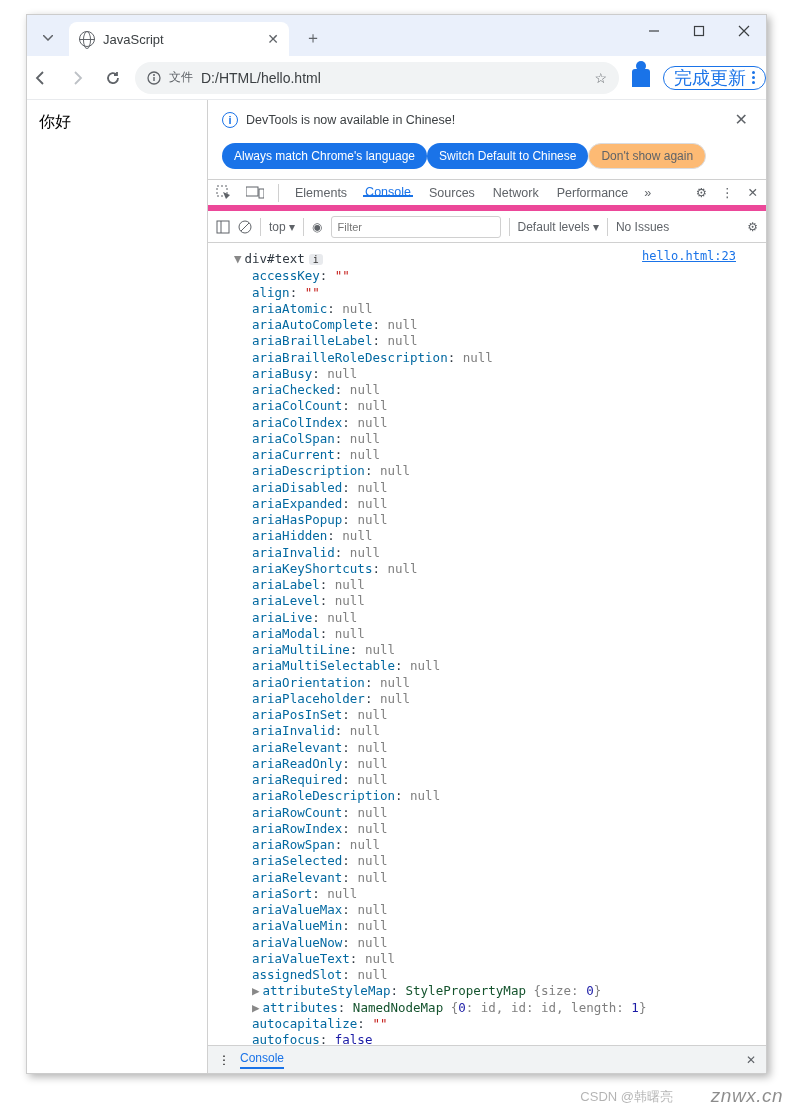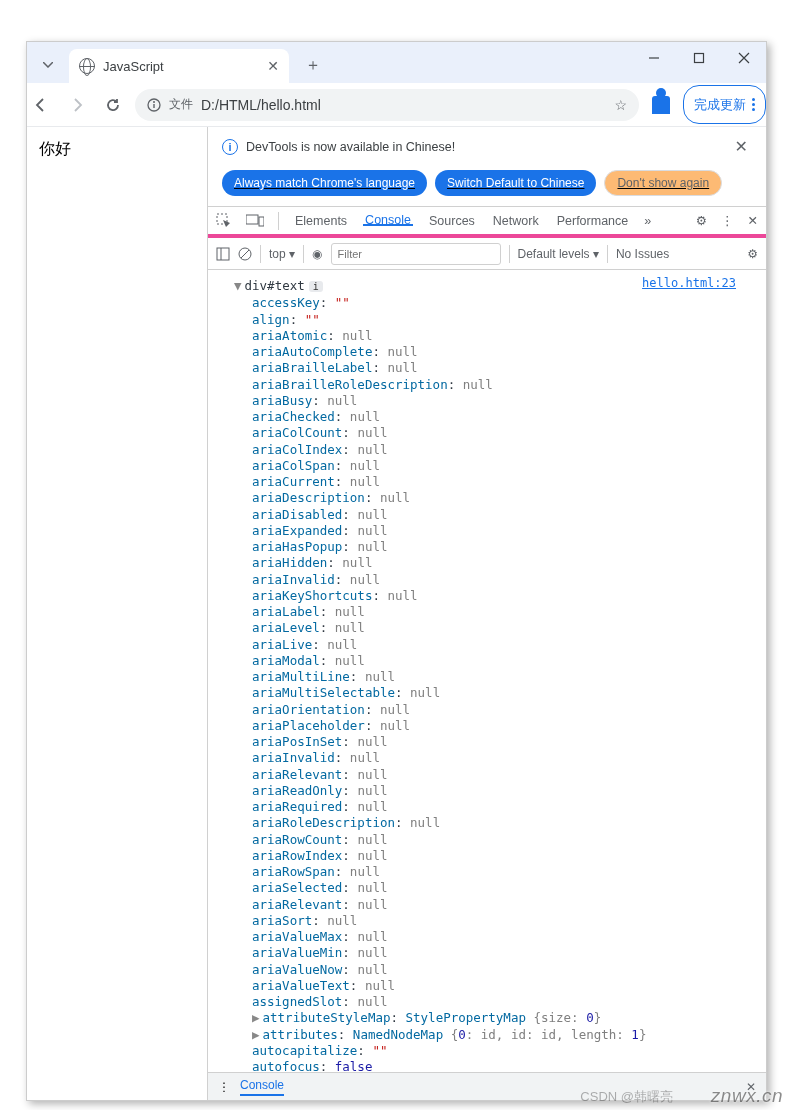--- a/index.html
+++ b/index.html
@@ -1,69 +1,69 @@
 <!DOCTYPE html>
 <html><head>
 <meta charset="utf-8">
 <style>
   * { box-sizing: border-box; margin: 0; padding: 0; }
   body { font-family: "Segoe UI", Arial, sans-serif; background: #fff; width: 793px; height: 1110px; overflow: hidden; position: relative; }
-  .window { position: absolute; left: 26px; top: 41px; width: 741px; height: 1060px; background: #fff; border: 1px solid #ccc; box-shadow: 3px 3px 8px rgba(0,0,0,0.3); display: flex; flex-direction: column; }
+  .window { position: absolute; left: 26px; top: 14px; width: 741px; height: 1060px; background: #fff; border: 1px solid #ccc; box-shadow: 3px 3px 8px rgba(0,0,0,0.3); display: flex; flex-direction: column; }
   .titlebar { height: 41px; background: #eaf0fb; display: flex; align-items: flex-end; }
   .tab-dropdown { width: 30px; height: 30px; display: flex; align-items: center; justify-content: center; margin: 0 6px 3px 6px; color: #5f6368; }
   .tab { background: #fff; border-radius: 8px 8px 0 0; height: 34px; display: flex; align-items: center; padding: 0 10px; gap: 8px; width: 220px; margin-bottom: 0; }
   .tab .globe { width: 16px; height: 16px; border: 1.5px solid #5f6368; border-radius: 50%; position: relative; }
   .tab .globe::before { content: ""; position: absolute; left: 50%; top: -1.5px; width: 6px; height: 16px; border: 1.5px solid #5f6368; border-radius: 50%; transform: translateX(-50%); }
   .tab .globe::after { content: ""; position: absolute; top: 50%; left: -1.5px; width: 16px; height: 0; border-top: 1.5px solid #5f6368; }
   .tab-title { font-size: 13px; color: #3c4043; flex: 1; }
   .tab-close { color: #5f6368; font-size: 14px; cursor: pointer; }
   .new-tab { width: 28px; height: 28px; display: flex; align-items: center; justify-content: center; color: #5f6368; margin-left: 10px; margin-bottom: 4px; font-size: 16px; }
   .winctl { margin-left: auto; display: flex; align-self: flex-start; height: 32px; }
   .winbtn { width: 45px; display: flex; align-items: center; justify-content: center; color: #3c4043; }
   .navbar { height: 44px; border-bottom: 1px solid #e8eaed; display: flex; align-items: center; padding: 0 0; gap: 8px; }
   .navbtn { width: 28px; height: 28px; display: flex; align-items: center; justify-content: center; color: #5f6368; border-radius: 50%; }
   .addrbar { flex: 1; height: 32px; background: #f1f3f4; border-radius: 16px; display: flex; align-items: center; padding: 0 12px; gap: 8px; font-size: 14px; }
   .addr-label { color: #5f6368; font-size: 12px; }
   .addr-text { color: #3c4043; }
   .addr-star { margin-left: auto; color: #5f6368; }
   .profile { width: 28px; height: 28px; display: flex; align-items: center; justify-content: center; }
   .profile-icon { width: 18px; height: 18px; background: #1a73e8; border-radius: 3px 3px 0 0; position: relative; }
   .profile-icon::before { content: ""; position: absolute; top: -8px; left: 4px; width: 10px; height: 10px; background: #1a73e8; border-radius: 50%; }
-  .update-btn { border: 1.5px solid #1a73e8; border-radius: 16px; height: 39px; display: flex; align-items: center; padding: 0 10px; gap: 6px; color: #1a73e8; font-size: 13px; }
+  .update-btn { border: 1.5px solid #1a73e8; border-radius: 16px; height: 24px; display: flex; align-items: center; padding: 0 10px; gap: 6px; color: #1a73e8; font-size: 18px; }
   .dots { display: flex; flex-direction: column; gap: 2px; }
   .dots span { width: 3px; height: 3px; background: #1a73e8; border-radius: 50%; }
   .content { flex: 1; display: flex; overflow: hidden; }
   .page { width: 180px; padding: 12px; font-size: 16px; color: #000; }
   .devtools { flex: 1; display: flex; flex-direction: column; border-left: 1px solid #d0d0d0; background: #fff; overflow: hidden; }
   .infobar { padding: 10px 14px; display: flex; align-items: center; gap: 8px; position: relative; }
   .info-icon { width: 16px; height: 16px; border: 1.5px solid #1a73e8; border-radius: 50%; color: #1a73e8; font-size: 11px; display: flex; align-items: center; justify-content: center; font-weight: bold; flex-shrink: 0; }
   .info-text { font-size: 12.5px; color: #3c4043; }
   .info-close { margin-left: auto; color: #5f6368; font-size: 16px; padding: 0 4px; }
-  .infobar-btns { padding: 4px 14px 10px; display: flex; gap: 8px; text-decoration: underline; }
+  .infobar-btns { padding: 4px 14px 10px; display: flex; gap: 0; }
   .pill-btn { border-radius: 14px; padding: 5px 12px; font-size: 12px; border: none; }
   .pill-primary { background: #1a73e8; color: #fff; }
   .pill-outline { background: #fdba74; border: 1px solid #dadce0; color: #5f6368; }
-  .dt-tabs { height: 32px; border-top: 1px solid #d0d0d0; border-bottom: 4px solid #ec4899; display: flex; align-items: center; padding: 8px 8px; gap: 14px; font-size: 12.5px; color: #5f6368; }
+  .dt-tabs { height: 32px; border-top: 1px solid #d0d0d0; border-bottom: 6px solid #ec4899; display: flex; align-items: center; padding: 8px 8px; gap: 14px; font-size: 12.5px; color: #5f6368; }
   .dt-tab { padding: 0 2px; height: 100%; display: flex; align-items: center; }
   .dt-tab.active { color: #1a73e8; border-bottom: 2px solid #1a73e8; }
   .dt-tabs .spacer { flex: 1; }
   .dt-toolbar { height: 32px; border-bottom: 1px solid #d0d0d0; display: flex; align-items: center; padding: 0 8px; gap: 8px; font-size: 12px; color: #5f6368; }
   .filter-input { flex-shrink: 0; width: 170px; height: 22px; border: 1px solid #d0d0d0; border-radius: 3px; padding: 0 6px; font-size: 11px; }
   .dt-toolbar .sep { width: 1px; height: 18px; background: #d0d0d0; }
   .console { flex: 1; overflow-y: auto; padding: 8px 10px 8px 26px; font-family: Menlo, Consolas, monospace; font-size: 12.5px; line-height: 1.3; position: relative; }
   .console-link { position: absolute; right: 30px; top: 6px; color: #1a73e8; text-decoration: underline; font-size: 12px; }
   .obj-header { color: #303942; margin-bottom: 1px; }
   .obj-header .tri { color: #888; margin-right: 3px; }
   .obj-header .info-i { background: #e8eaed; color: #333; border-radius: 3px; padding: 0 4px; font-size: 10px; margin-left: 4px; }
   .prop { padding-left: 18px; white-space: nowrap; }
   .prop-key { color: #0369a1; }
   .prop-sep { color: #303942; }
   .prop-str { color: #c41a16; }
   .prop-null { color: #808080; }
-  .prop-obj { color: #0369a1; }
+  .prop-obj { color: #14532d; }
   .prop-keyword { color: #1a1aa6; }
   .prop-num { color: #1a1aa6; }
   .tri-r { color: #888; margin-right: 3px; }
   .drawer { height: 28px; border-top: 1px solid #d0d0d0; background: #f1f3f4; display: flex; align-items: center; padding: 0 10px; font-size: 12px; gap: 10px; }
   .drawer-tab { color: #1a73e8; border-bottom: 2px solid #1a73e8; padding-bottom: 2px; }
   .drawer-close { margin-left: auto; color: #5f6368; }
   .watermark { position: absolute; right: 10px; bottom: 3px; color: rgba(0,0,0,0.45); font-size: 19px; font-style: italic; letter-spacing: 0.5px; text-shadow: 0 0 3px #fff; }
   .watermark2 { position: absolute; right: 120px; bottom: 4px; color: rgba(0,0,0,0.3); font-size: 13px; }
   svg { display: block; }
 </style>

